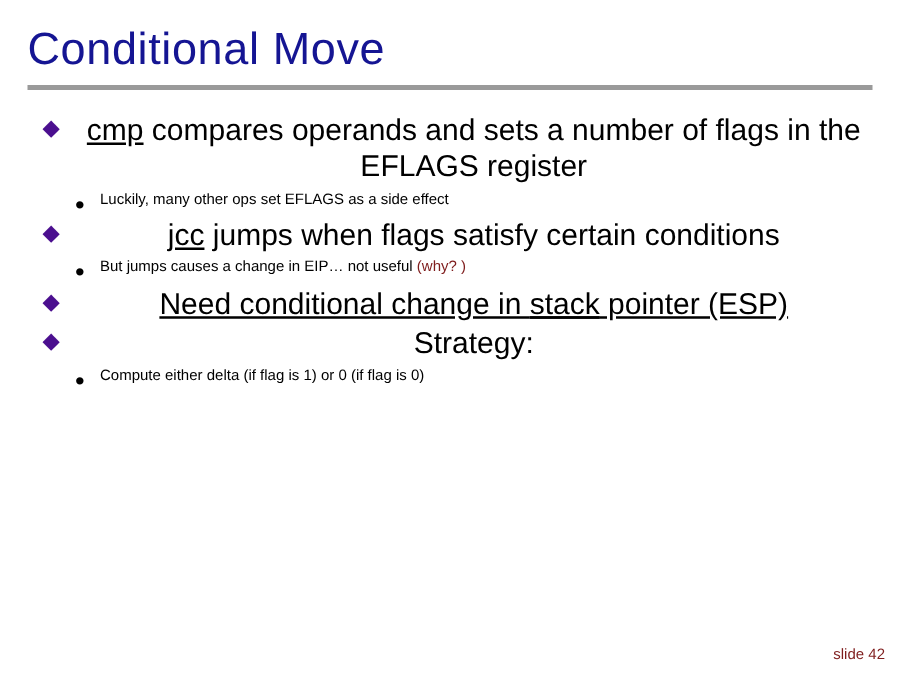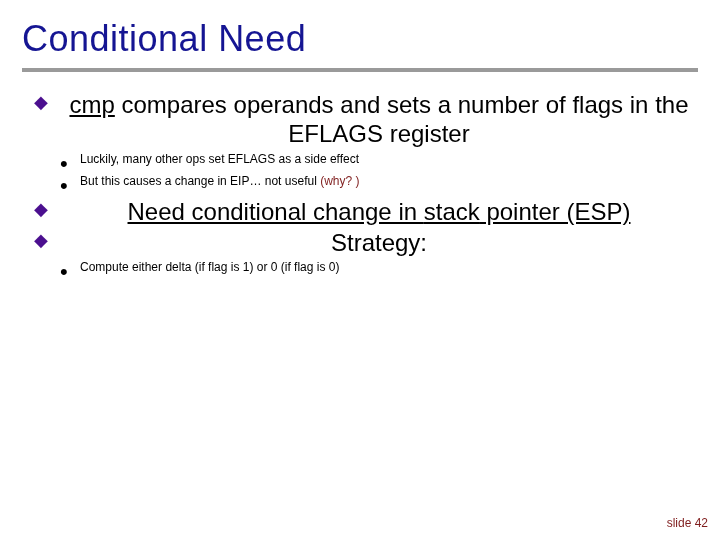--- a/index.html
+++ b/index.html
@@ -75,35 +75,38 @@
     bottom: 10px;
     font-size: 12px;
     color: #7f1d1d;
   }
 </style>
 </head>
 <body>
 
 <div class="slide">
 
-  <h1 class="title">Conditional Need</h1>
+  <h1 class="title">Conditional Move</h1>
   <div class="rule"></div>
 
   <div class="body">
 
     <div class="group">
       <div class="lvl1">
         <span class="ul">cmp</span><span> compares operands and sets a number of flags in the EFLAGS register</span>
       </div>
       <div class="lvl2">Luckily, many other ops set EFLAGS as a side effect</div>
     </div>
 
     <div class="group">
+      <div class="lvl1">
+        <span class="ul">jcc</span><span> jumps when flags satisfy certain conditions</span>
+      </div>
       <div class="lvl2">
-        <span>But this causes a change in EIP… not useful </span><span class="red">(why? )</span>
+        <span>But jumps causes a change in EIP… not useful </span><span class="red">(why? )</span>
       </div>
     </div>
 
     <div class="lvl1 tight">
       <span>Need conditional change in </span><span class="ul">stack</span><span> pointer (ESP)</span>
     </div>
 
     <div class="group">
       <div class="lvl1">Strategy:</div>
       <div class="lvl2">Compute either delta (if flag is 1) or 0 (if flag is 0)</div>

